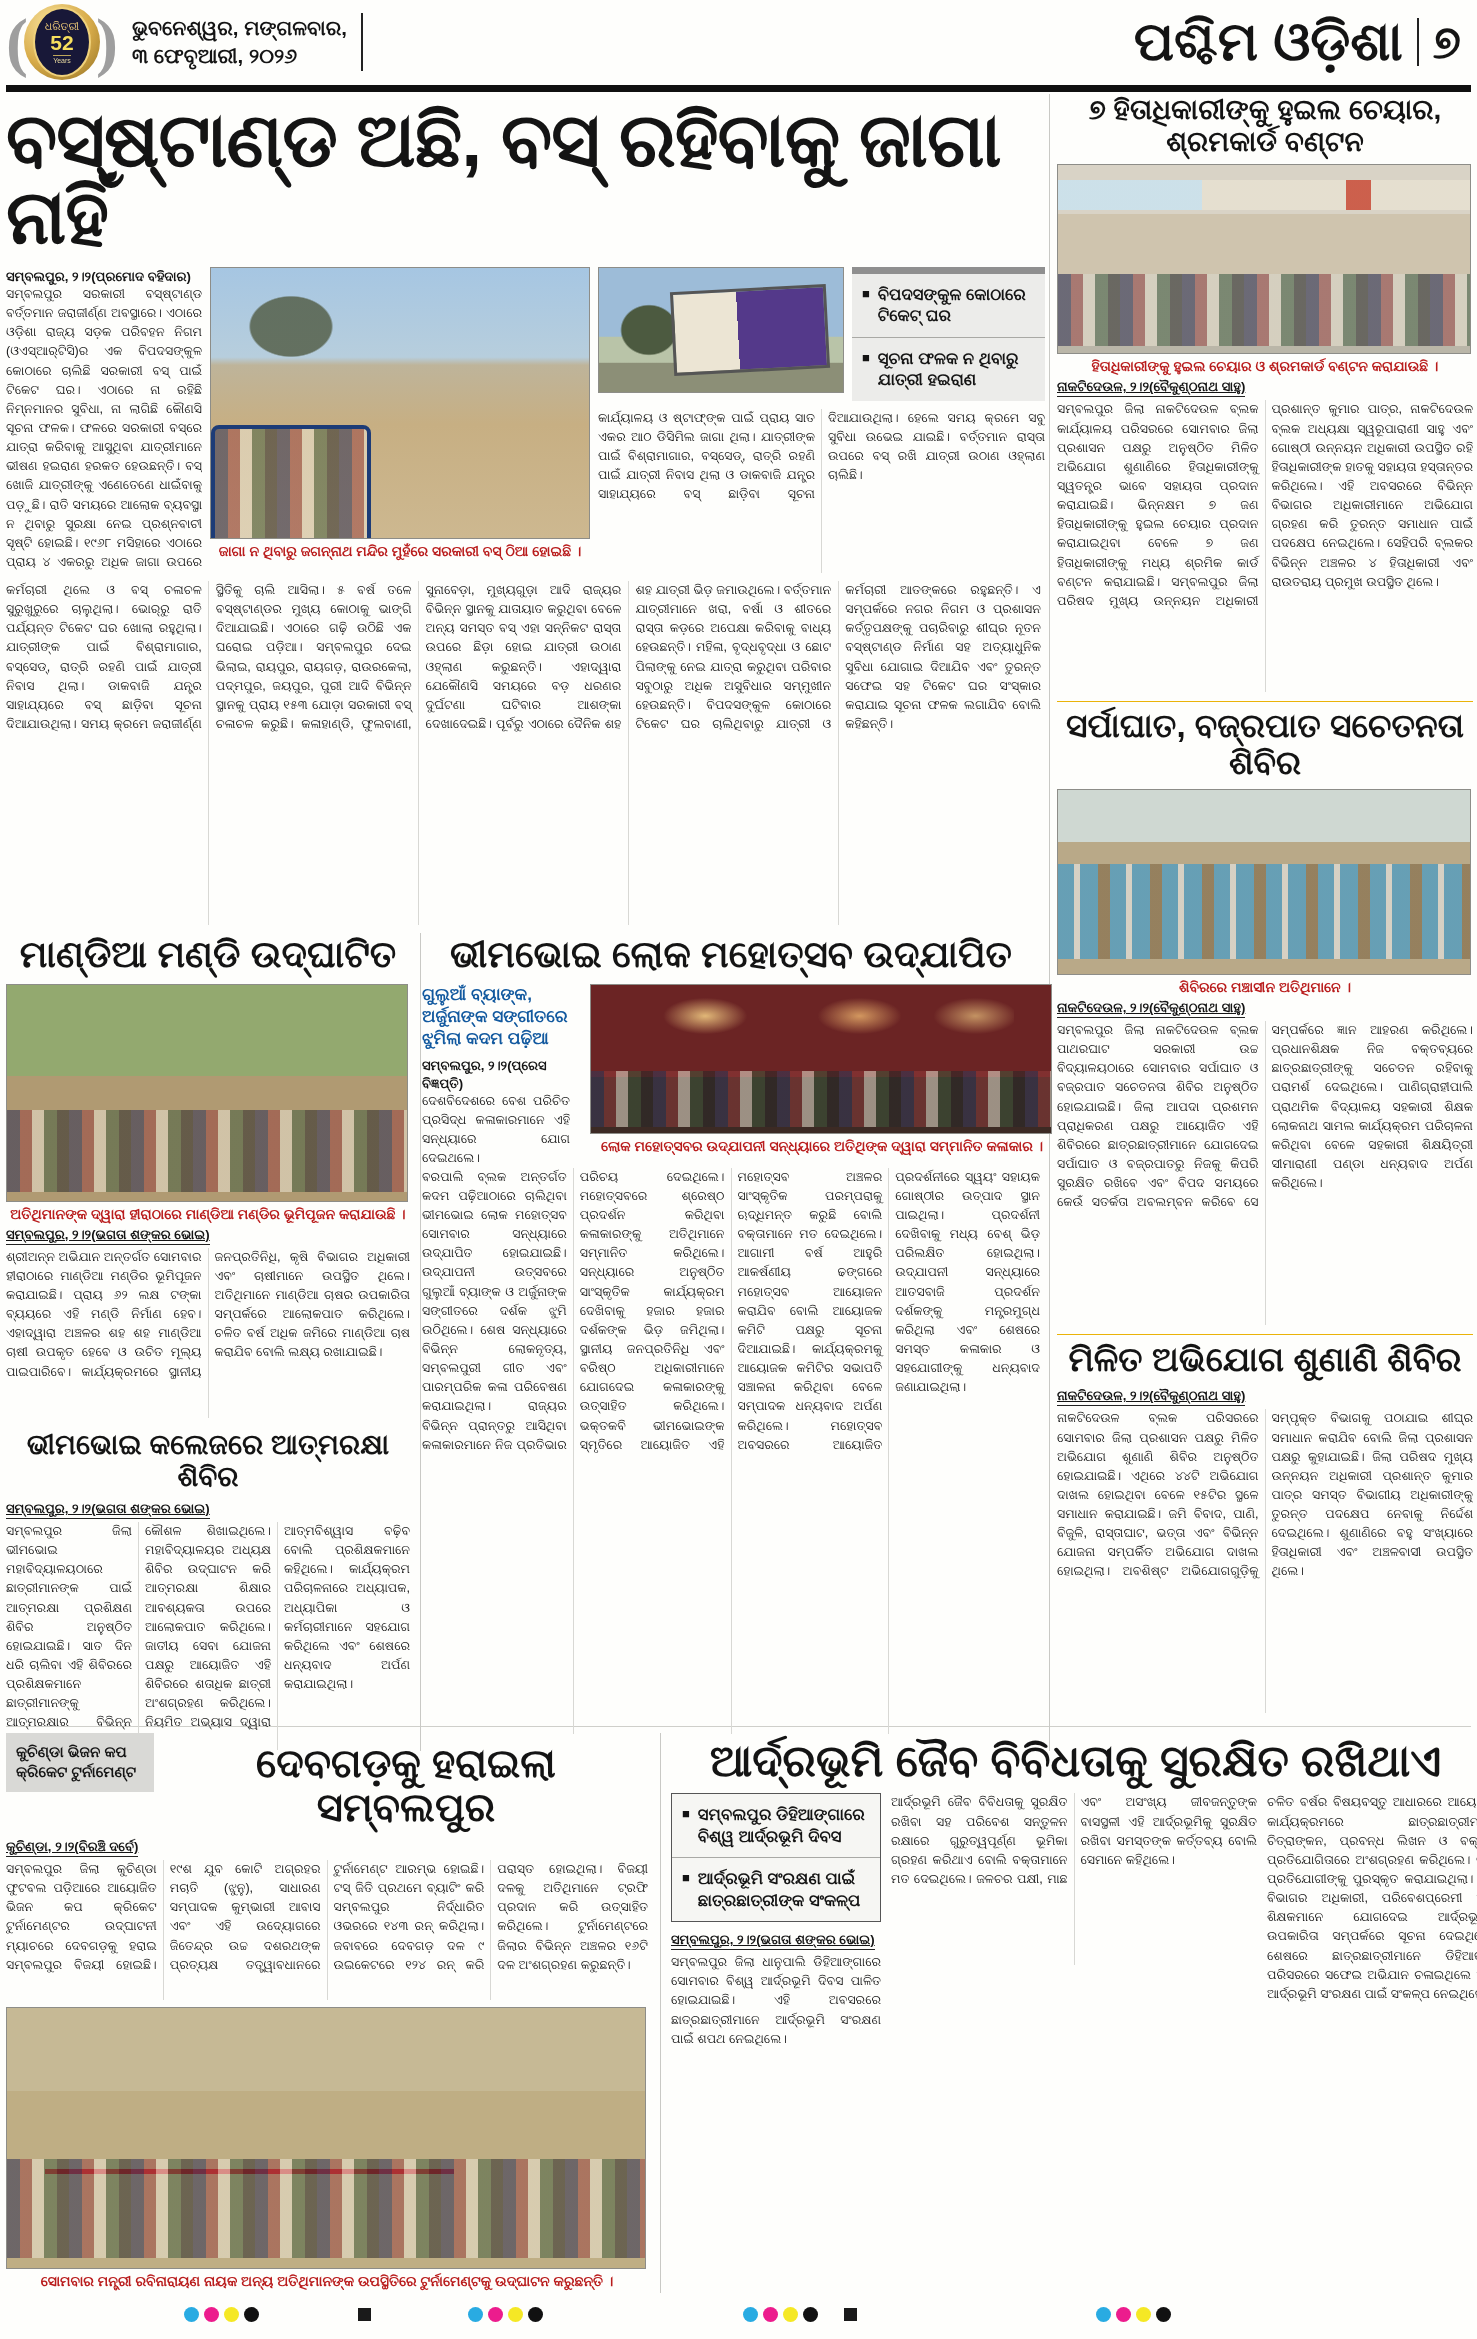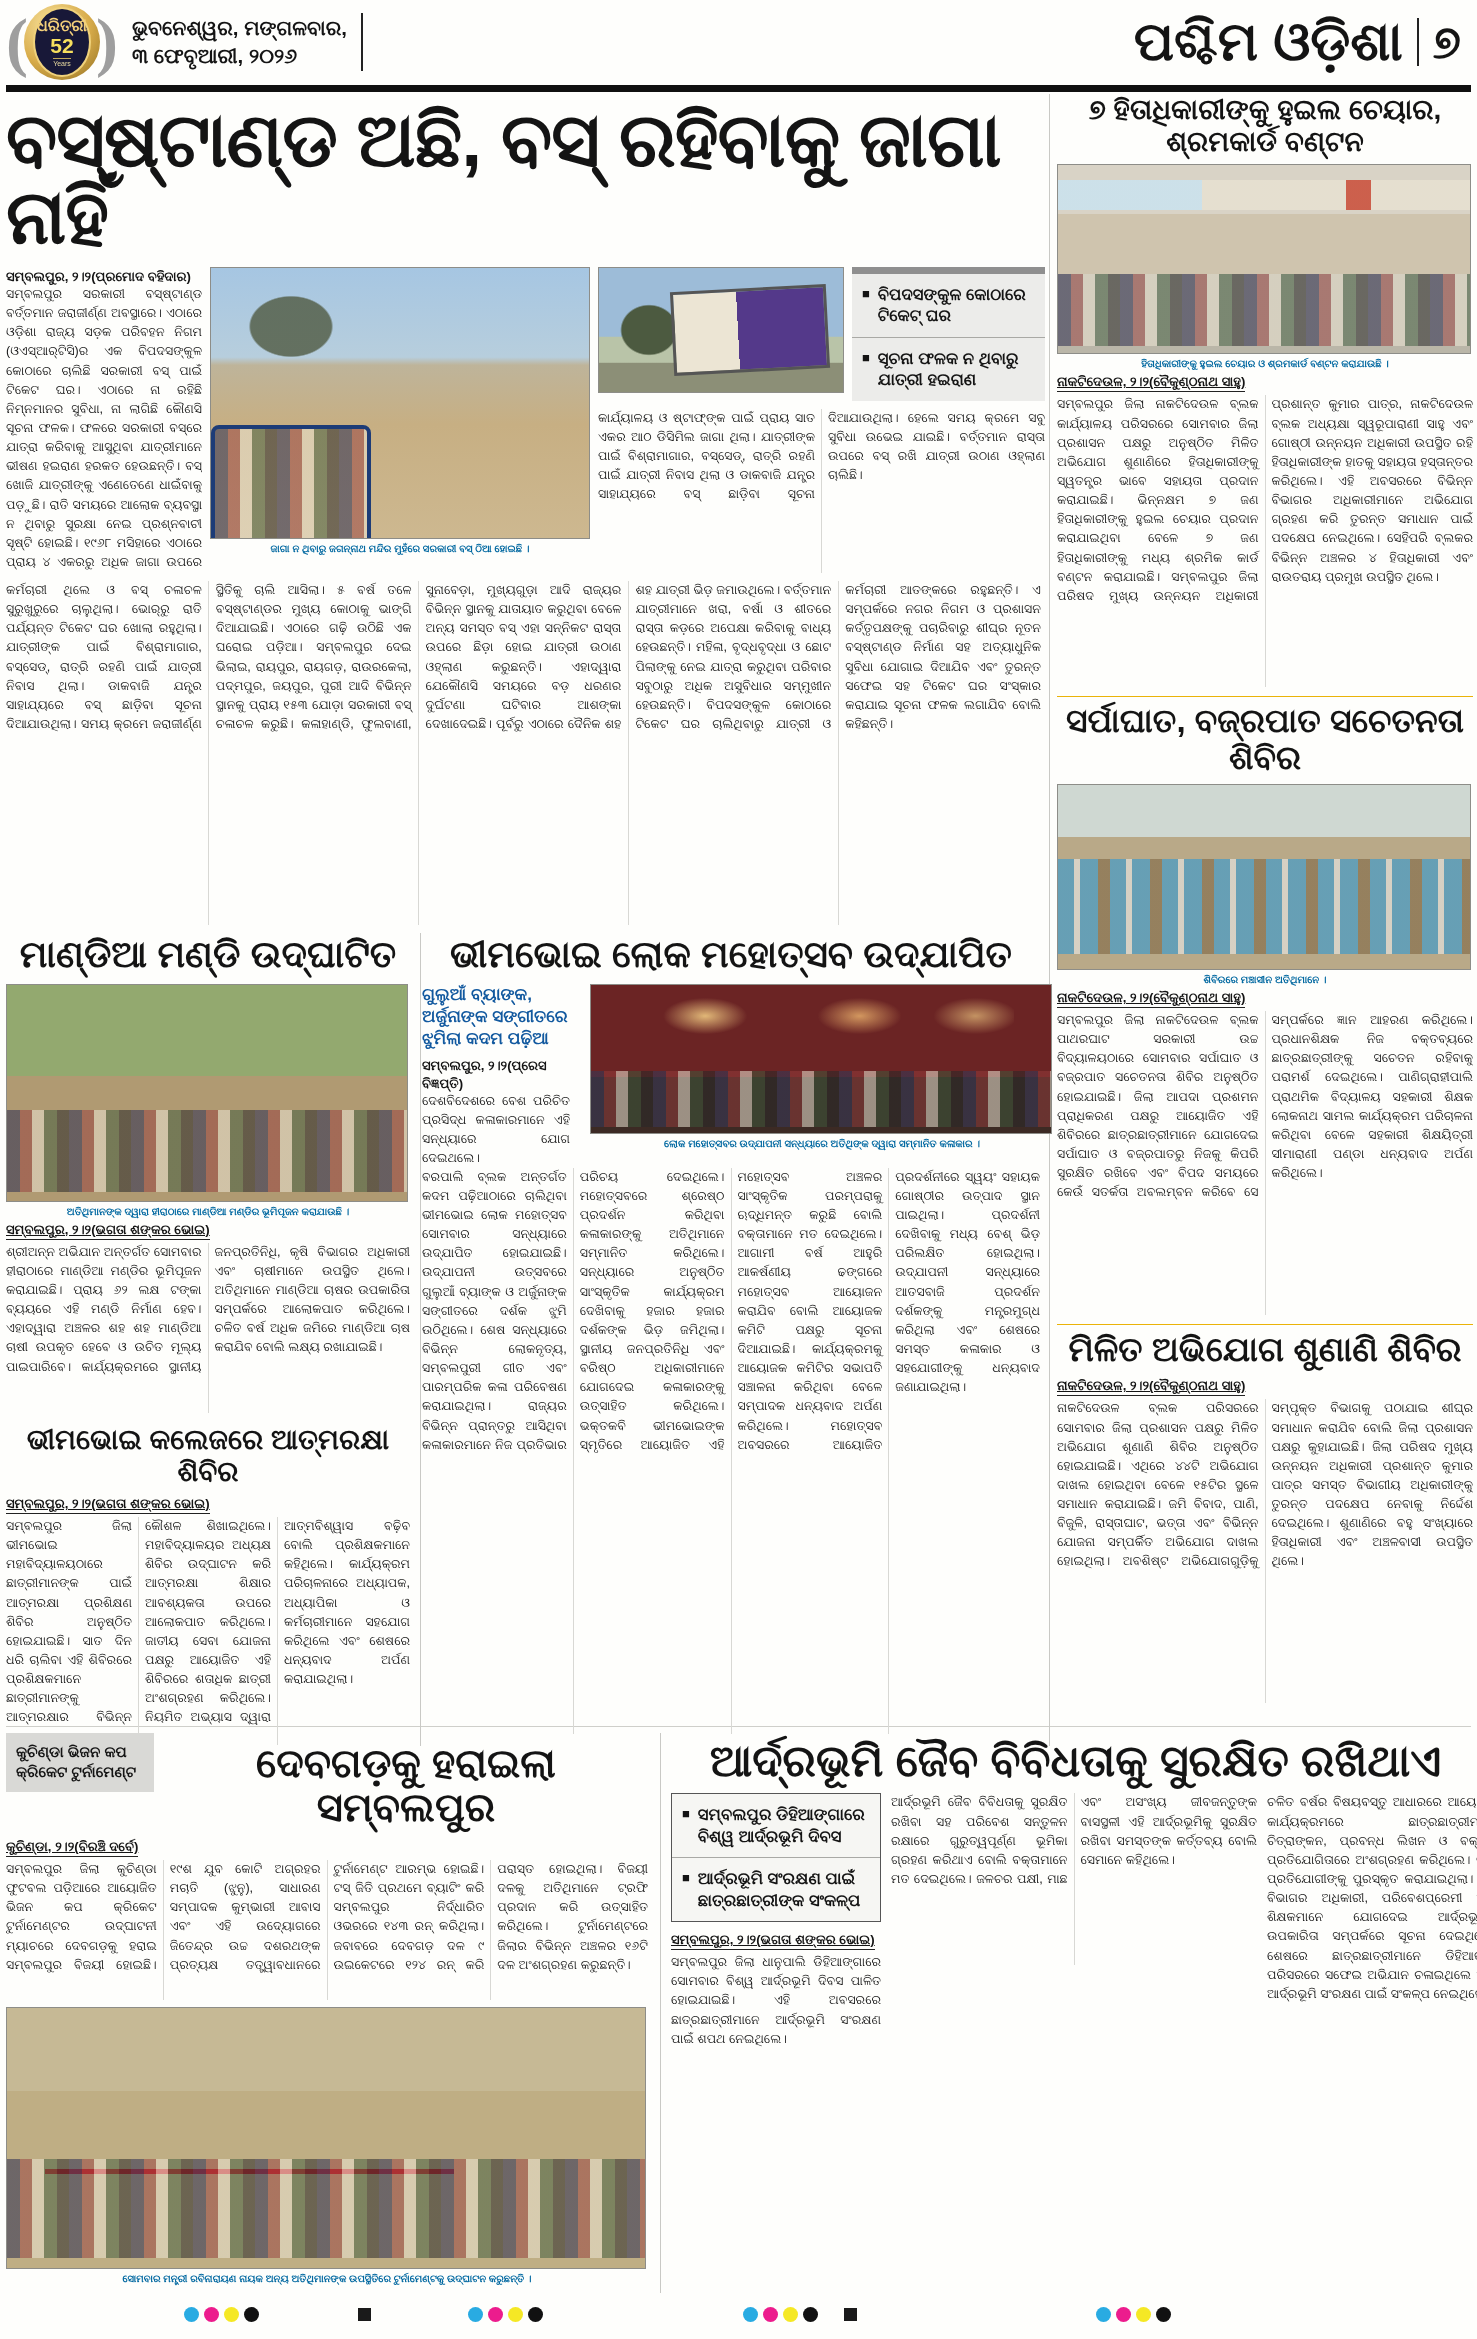--- a/index.html
+++ b/index.html
@@ -4,39 +4,39 @@
 <style>
   html,body{margin:0;padding:0;}
   body{width:1477px;background:#e9e9e6;font-family:"Liberation Sans",sans-serif;}
   .page{width:1477px;height:2339px;background:#fefefc;color:#141414;position:relative;overflow:hidden;box-sizing:border-box;padding:0 6px;}
   
   .hdr{height:84px;display:flex;align-items:center;}
   .logo-wrap{display:flex;align-items:center;}
   .paren{font-size:66px;color:#9e9e9e;font-weight:bold;line-height:.8;font-family:"Liberation Serif",serif;}
   .badge{width:76px;height:76px;border-radius:50%;background:radial-gradient(circle at 35% 28%,#f8e3a0,#d9ad4b 52%,#8f6d20);display:flex;align-items:center;justify-content:center;margin:0 -4px;}
   .badge-in{width:54px;height:66px;border-radius:50%;background:#181838;display:flex;flex-direction:column;align-items:center;justify-content:center;border:2px solid #f0d27c;}
-  .badge-t{font-size:16px;font-weight:bold;color:#f3cf7a;line-height:1.1;}
+  .badge-t{font-size:11px;font-weight:normal;color:#f3cf7a;line-height:1.1;}
   .badge-n{font-size:21px;font-weight:bold;color:#f7df5e;line-height:1;}
   .badge-y{font-size:7px;color:#e8d9a0;border-top:1px solid #bfa75a;margin-top:2px;padding-top:1px;}
   .edition{margin-left:14px;font-weight:bold;font-size:20.5px;line-height:1.35;}
   .vbar{width:2px;height:58px;background:#222;margin-left:14px;}
   .hdr-sp{flex:1;}
   .section-title{font-size:54px;font-weight:bold;letter-spacing:0;}
   .pg-bar{width:2px;height:48px;background:#222;margin:0 14px;}
   .pg-no{font-size:46px;font-weight:bold;margin-right:10px;}
   .black-rule{height:7px;background:#101010;margin:1px 0 2px;}
   
   .jtext{text-align:justify;font-size:12.6px;line-height:1.52;color:#181818;word-break:break-word;}
   .cols2{column-count:2;column-gap:13px;column-rule:1px solid #d8d8d4;}
   .cols3{column-count:3;column-gap:13px;column-rule:1px solid #d8d8d4;}
   .cols4{column-count:4;column-gap:13px;column-rule:1px solid #d8d8d4;}
   .cols5{column-count:5;column-gap:14px;column-rule:1px solid #d8d8d4;}
   .dl{font-weight:bold;font-size:13.2px;}
   .dl-u{display:inline-block;border-bottom:1.5px solid #222;padding-bottom:1px;margin-bottom:3px;text-decoration:underline;}
-  .cap{font-weight:bold;font-size:10px;text-align:center;padding:4px 2px 2px;color:#0369a1;}
+  .cap{font-weight:bold;font-size:14px;text-align:center;padding:4px 2px 2px;color:#b91c1c;}
   .clip{overflow:hidden;}
   
   .h-xl{font-size:75px;font-weight:bold;line-height:1.02;margin:8px 0 12px;letter-spacing:-1px;}
   .h-l{font-size:44px;font-weight:bold;line-height:1.1;margin:4px 0 8px;text-align:center;}
   .h-m{font-size:37px;font-weight:bold;line-height:1.1;margin:2px 0 8px;text-align:center;}
   .h-s{font-size:28px;font-weight:bold;line-height:1.15;margin:0 0 6px;text-align:center;}
   .subhead{color:#12599f;font-weight:bold;font-size:17px;line-height:1.3;margin-bottom:6px;}
   
   .top-grid{display:grid;grid-template-columns:1035px 424px;column-gap:8px;height:1632px;}
   .rail{border-left:1px solid #c9c9c5;padding-left:7px;}

